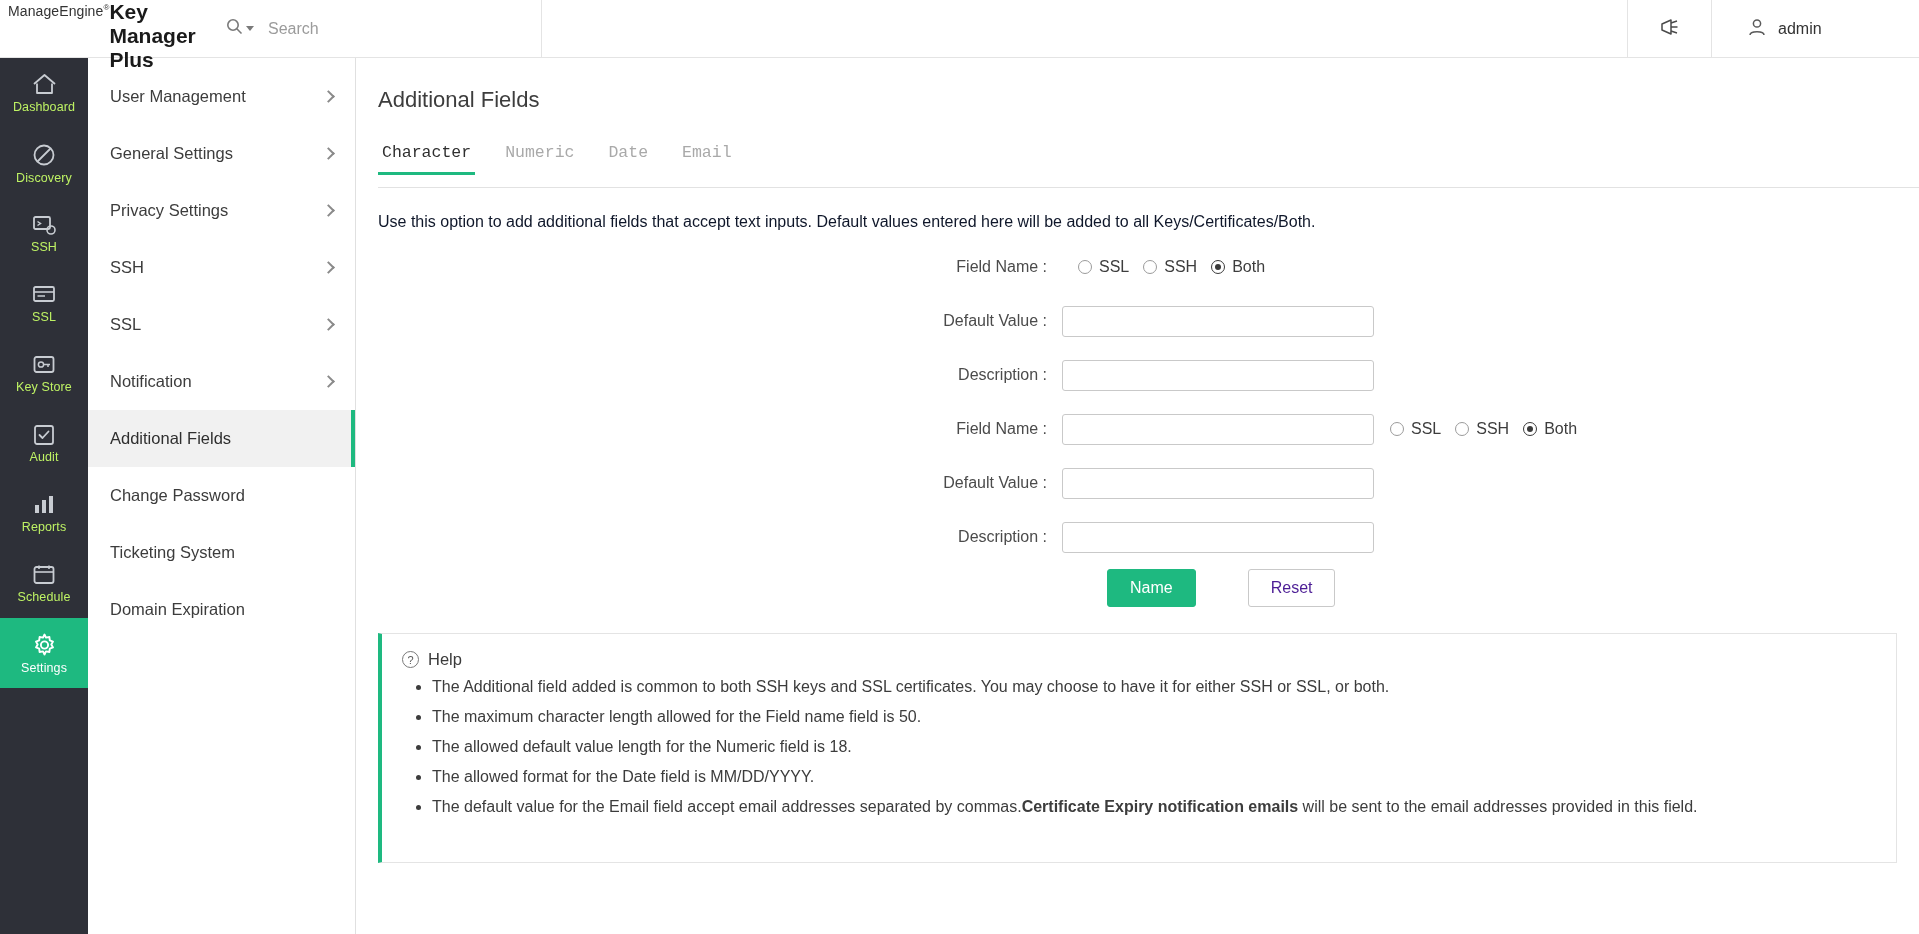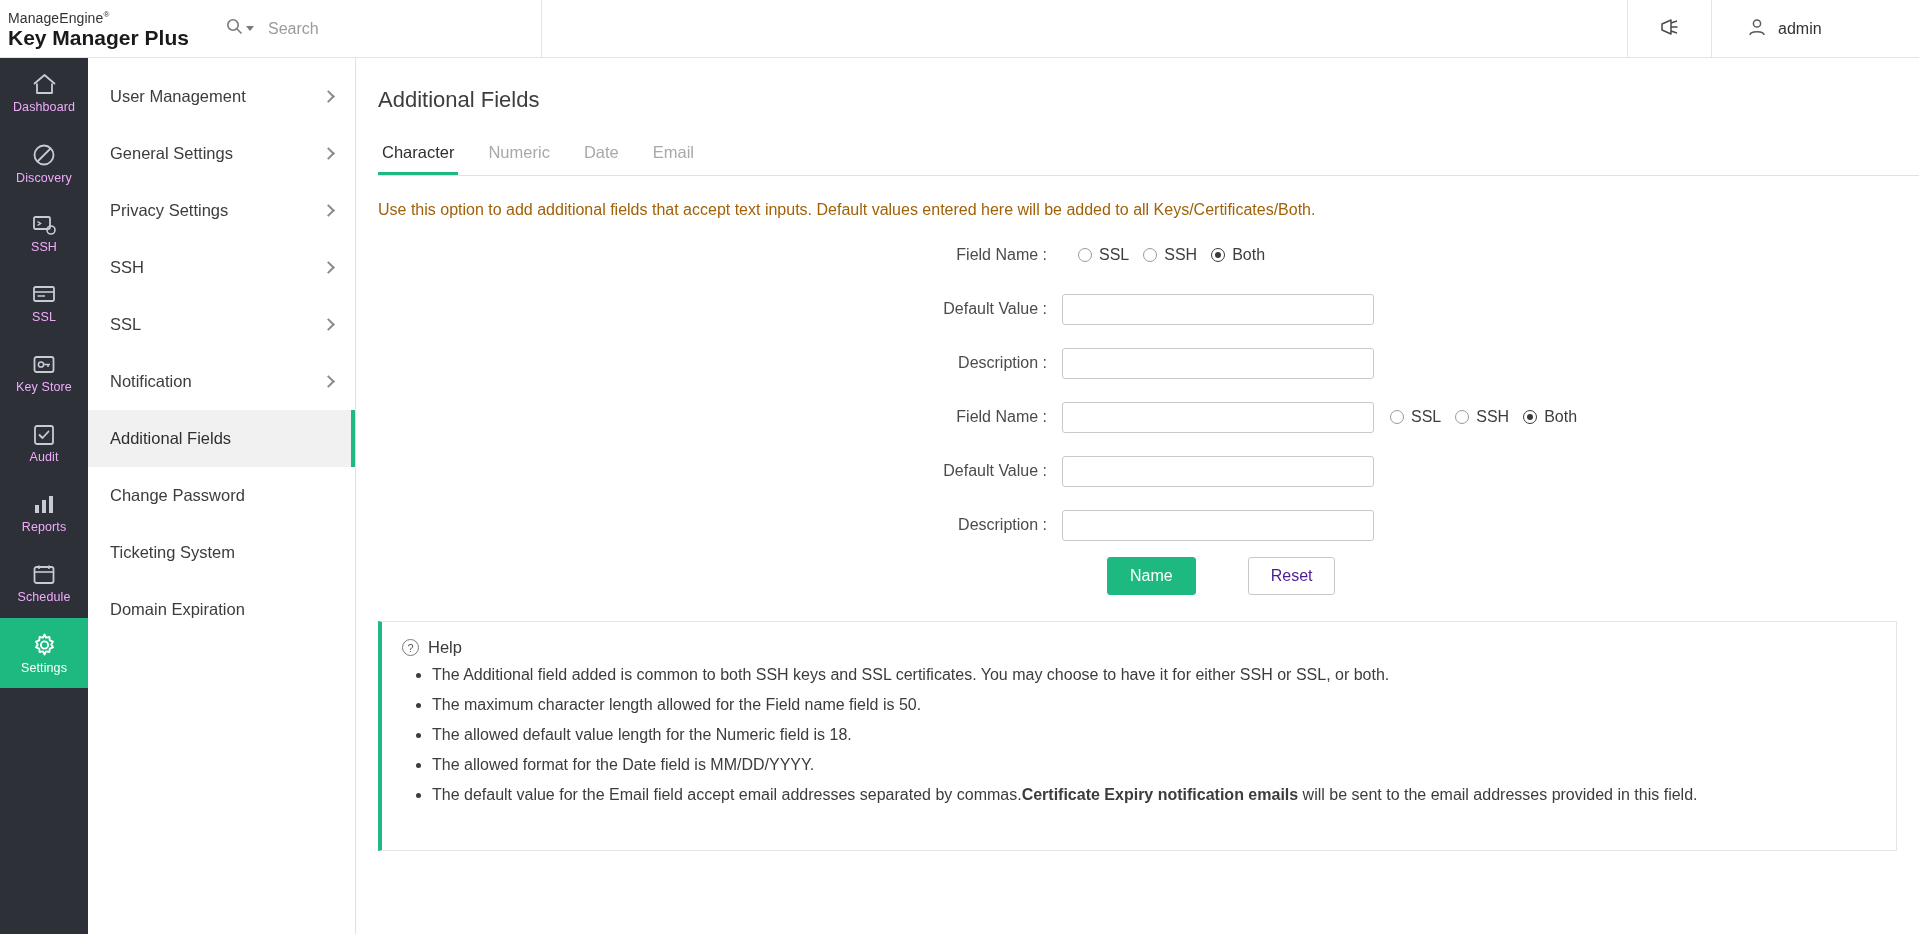--- a/index.html
+++ b/index.html
@@ -15,21 +15,21 @@
   .topbar {
     position: absolute; top: 0; left: 0; width: 1919px; height: 58px;
     background: #ffffff;
     border-bottom: 1px solid #e4e4e4;
     display: flex; align-items: stretch;
     z-index: 20;
   }
   .brand {
     width: 212px; min-width: 212px;
     padding-left: 8px;
-    display: flex; flex-direction: column; justify-content: center;
+    display: flex; flex-direction: row; justify-content: center;
     position: relative;
   }
   .brand-top {
     font-size: 14px; color: #333; line-height: 15px;
     letter-spacing: .1px;
   }
   .brand-reg {
     font-size: 8px; color: #333; vertical-align: super;
   }
   .brand-main {
@@ -74,21 +74,21 @@
   
   .rail {
     position: absolute; top: 58px; left: 0; width: 88px; height: 876px;
     background: #2e3038;
     display: flex; flex-direction: column; align-items: stretch;
     z-index: 10;
   }
   .rail-item {
     height: 70px;
     display: flex; flex-direction: column; align-items: center; justify-content: center;
-    color: #f0abfc; gap: 3px;
+    color: #bef264; gap: 3px;
   }
   .rail-item .rail-label { font-size: 12.5px; letter-spacing: .1px; }
   .rail-item.active { background: #1eb980; color: #ffffff; }
   .rail-item svg { display: block; }
 
   
   .submenu {
     position: absolute; top: 58px; left: 88px; width: 268px; height: 876px;
     background: #ffffff; border-right: 1px solid #e0e0e0;
     padding-top: 10px;
@@ -116,32 +116,33 @@
     position: absolute; top: 58px; left: 356px; right: 0; height: 876px;
     background: #ffffff; overflow: hidden;
   }
   .page-title {
     font-size: 22px; color: #3d3d3d; margin: 29px 0 0 22px;
   }
   .tabs {
     margin: 30px 0 0 22px;
     display: flex; gap: 26px;
     border-bottom: 1px solid #e2e2e2;
-    padding-bottom: 0;
+    padding-bottom: 12px;
     width: calc(100% - 22px);
+    font-family: Liberation Mono, monospace;
   }
   .tab {
     font-size: 16.5px; color: #a9a9a9; padding: 0 4px 10px 4px;
     border-bottom: 3px solid transparent;
   }
   .tab.active {
     color: #2f2f2f; border-bottom: 3px solid #1eb980;
   }
   .helper-text {
-    font-size: 16px; color: #a16207; margin: 25px 0 0 22px;
+    font-size: 16px; color: #0f172a; margin: 25px 0 0 22px;
   }
 
   .form-area {
     position: relative;
     margin-top: 14px;
     height: 318px;
     overflow: hidden;
   }
   .form-row {
     display: flex; align-items: center; height: 44px; margin-bottom: 10px;

